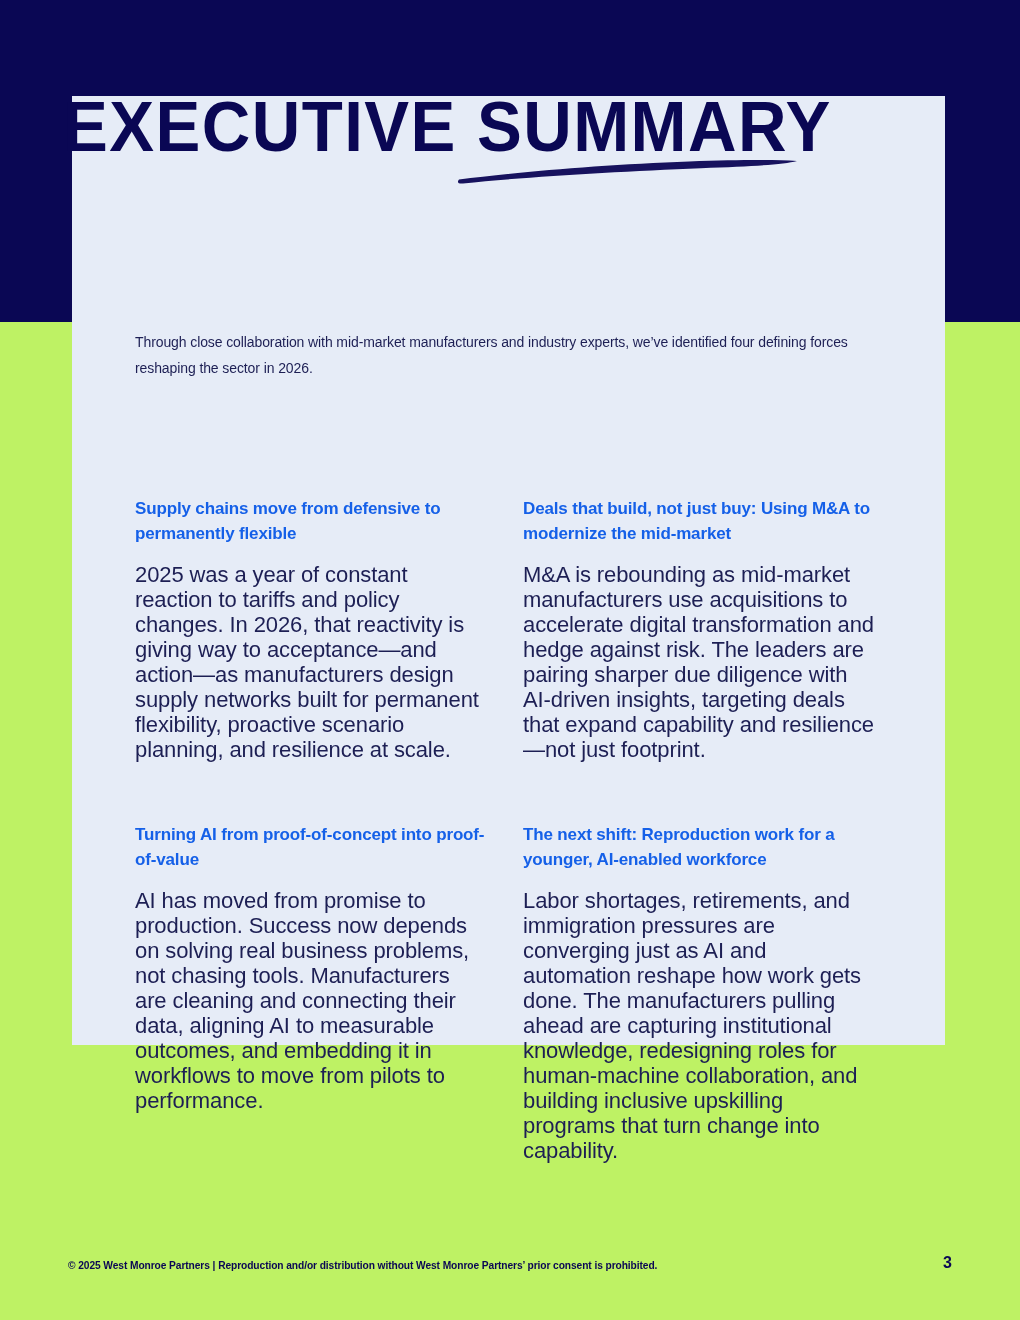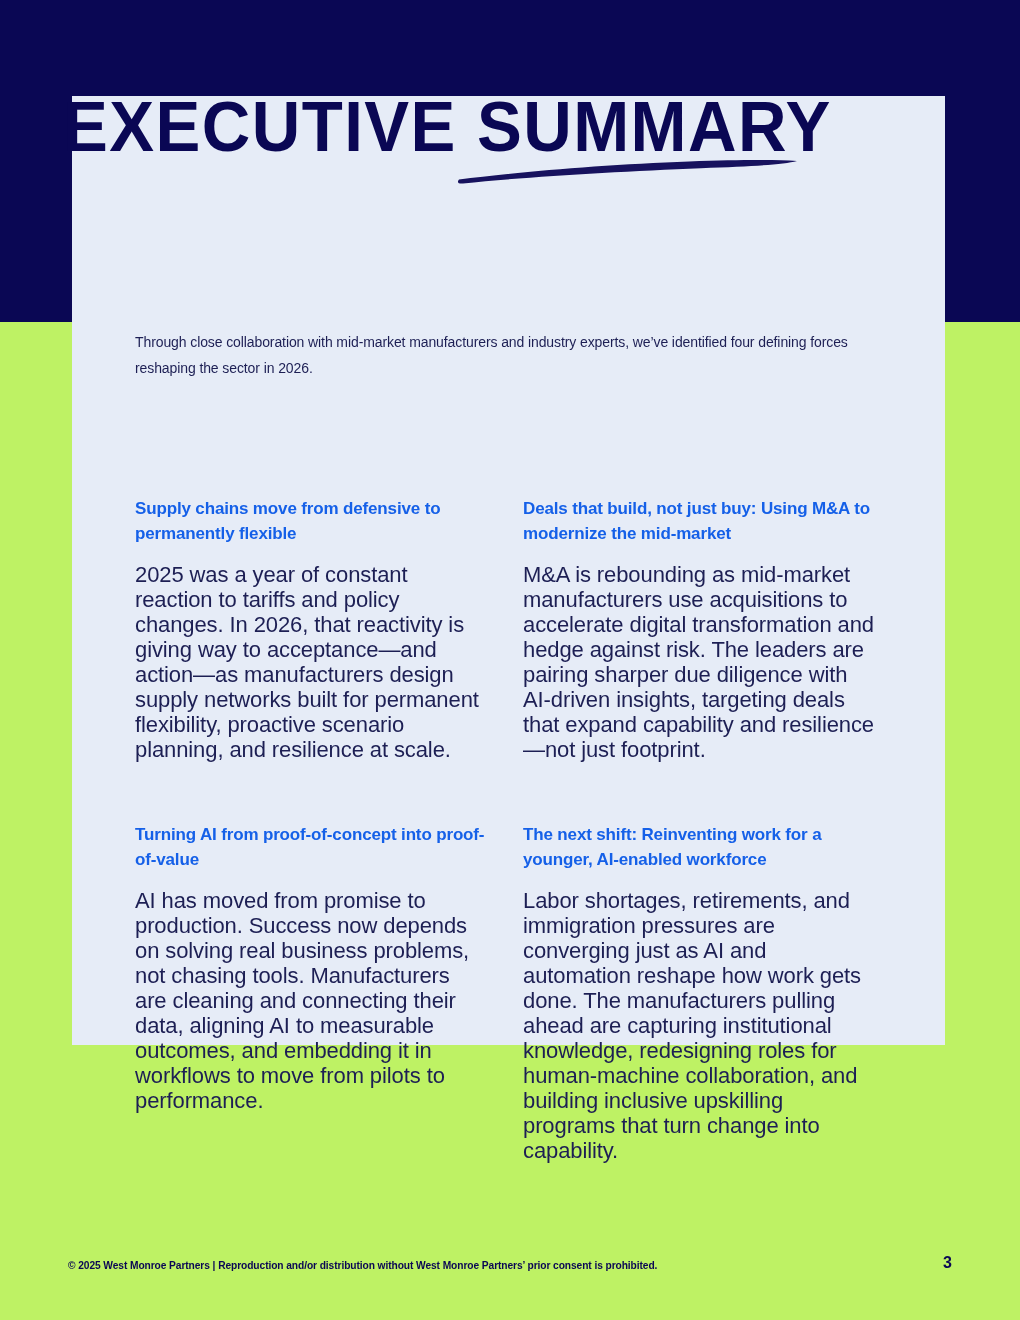--- a/index.html
+++ b/index.html
@@ -188,21 +188,21 @@
         <p class="section-body">AI has moved from promise to production. Success now depends on solving real business problems, not chasing tools. Manufacturers are cleaning and connecting their data, aligning AI to measurable outcomes, and embedding it in workflows to move from pilots to performance.</p>
       </div>
     </div>
 
     <div class="col">
       <div class="section">
         <h2 class="section-heading">Deals that build, not just buy: Using M&amp;A to modernize the mid-market</h2>
         <p class="section-body">M&amp;A is rebounding as mid-market manufacturers use acquisitions to accelerate digital transformation and hedge against risk. The leaders are pairing sharper due diligence with AI-driven insights, targeting deals that expand capability and resilience—not just footprint.</p>
       </div>
       <div class="section">
-        <h2 class="section-heading">The next shift: Reinventing work for a younger, AI-enabled workforce</h2>
+        <h2 class="section-heading">The next shift: Reproduction work for a younger, AI-enabled workforce</h2>
         <p class="section-body">Labor shortages, retirements, and immigration pressures are converging just as AI and automation reshape how work gets done. The manufacturers pulling ahead are capturing institutional knowledge, redesigning roles for human-machine collaboration, and building inclusive upskilling programs that turn change into capability.</p>
       </div>
     </div>
 
   </div>
 
   <div class="footer">
     <div class="footer-text">© 2025 West Monroe Partners  |  Reproduction and/or distribution without West Monroe Partners’ prior consent is prohibited.</div>
     <div class="page-number">3</div>
   </div>

